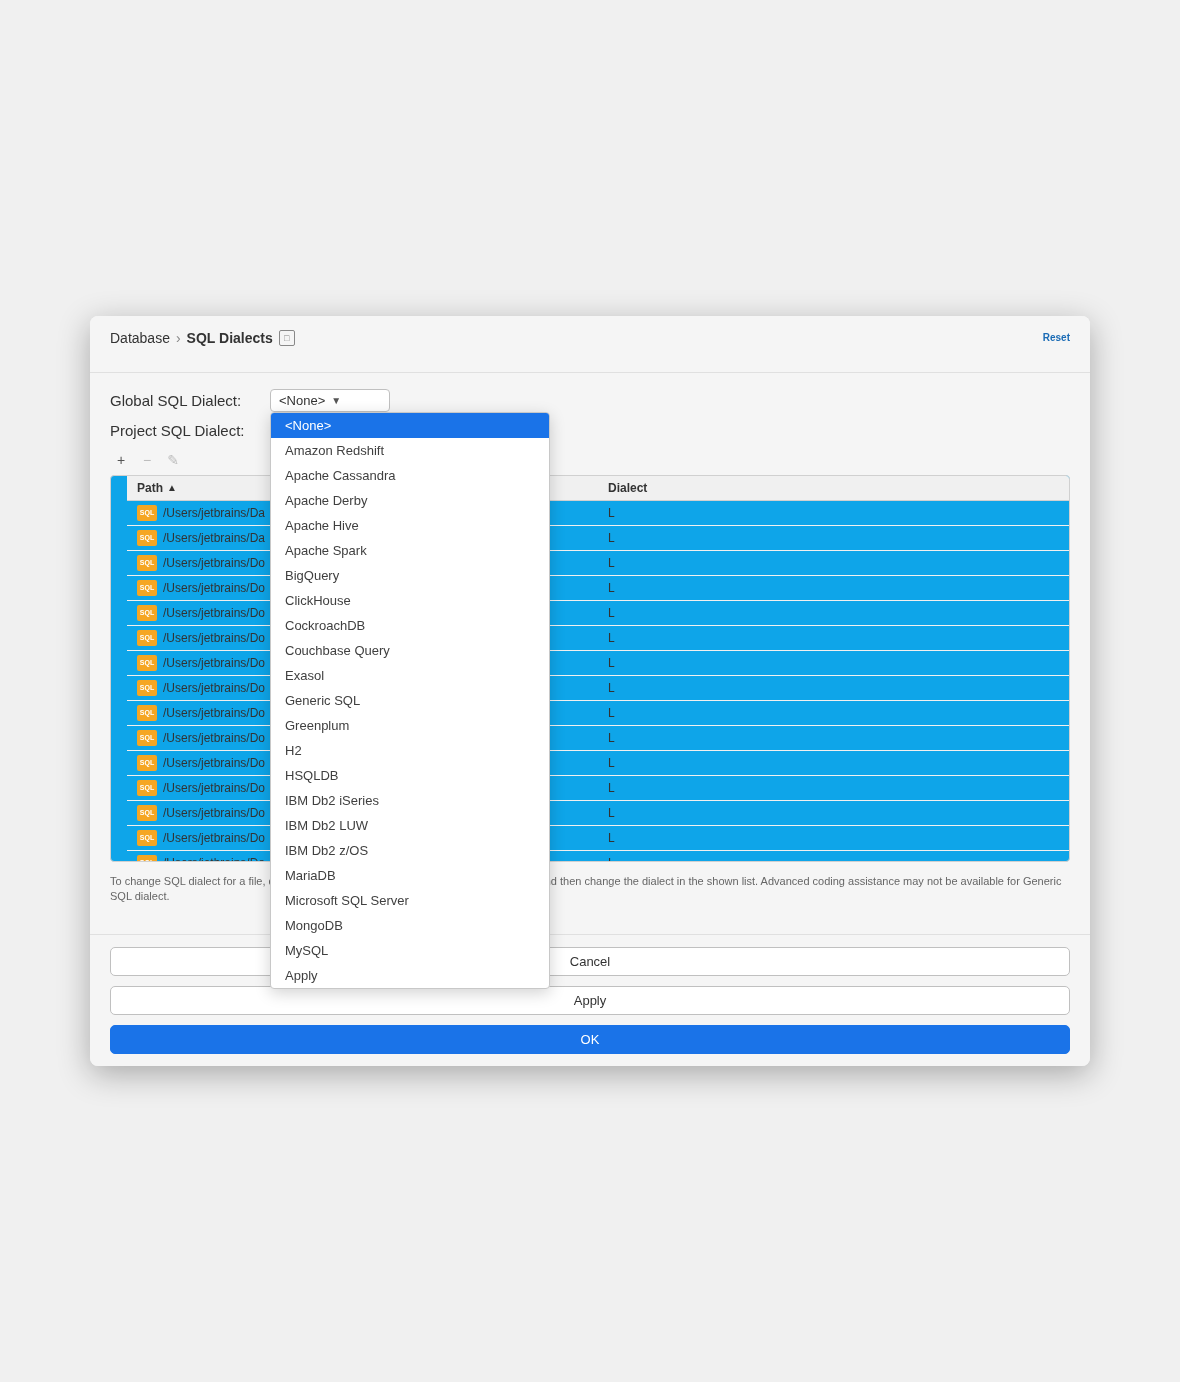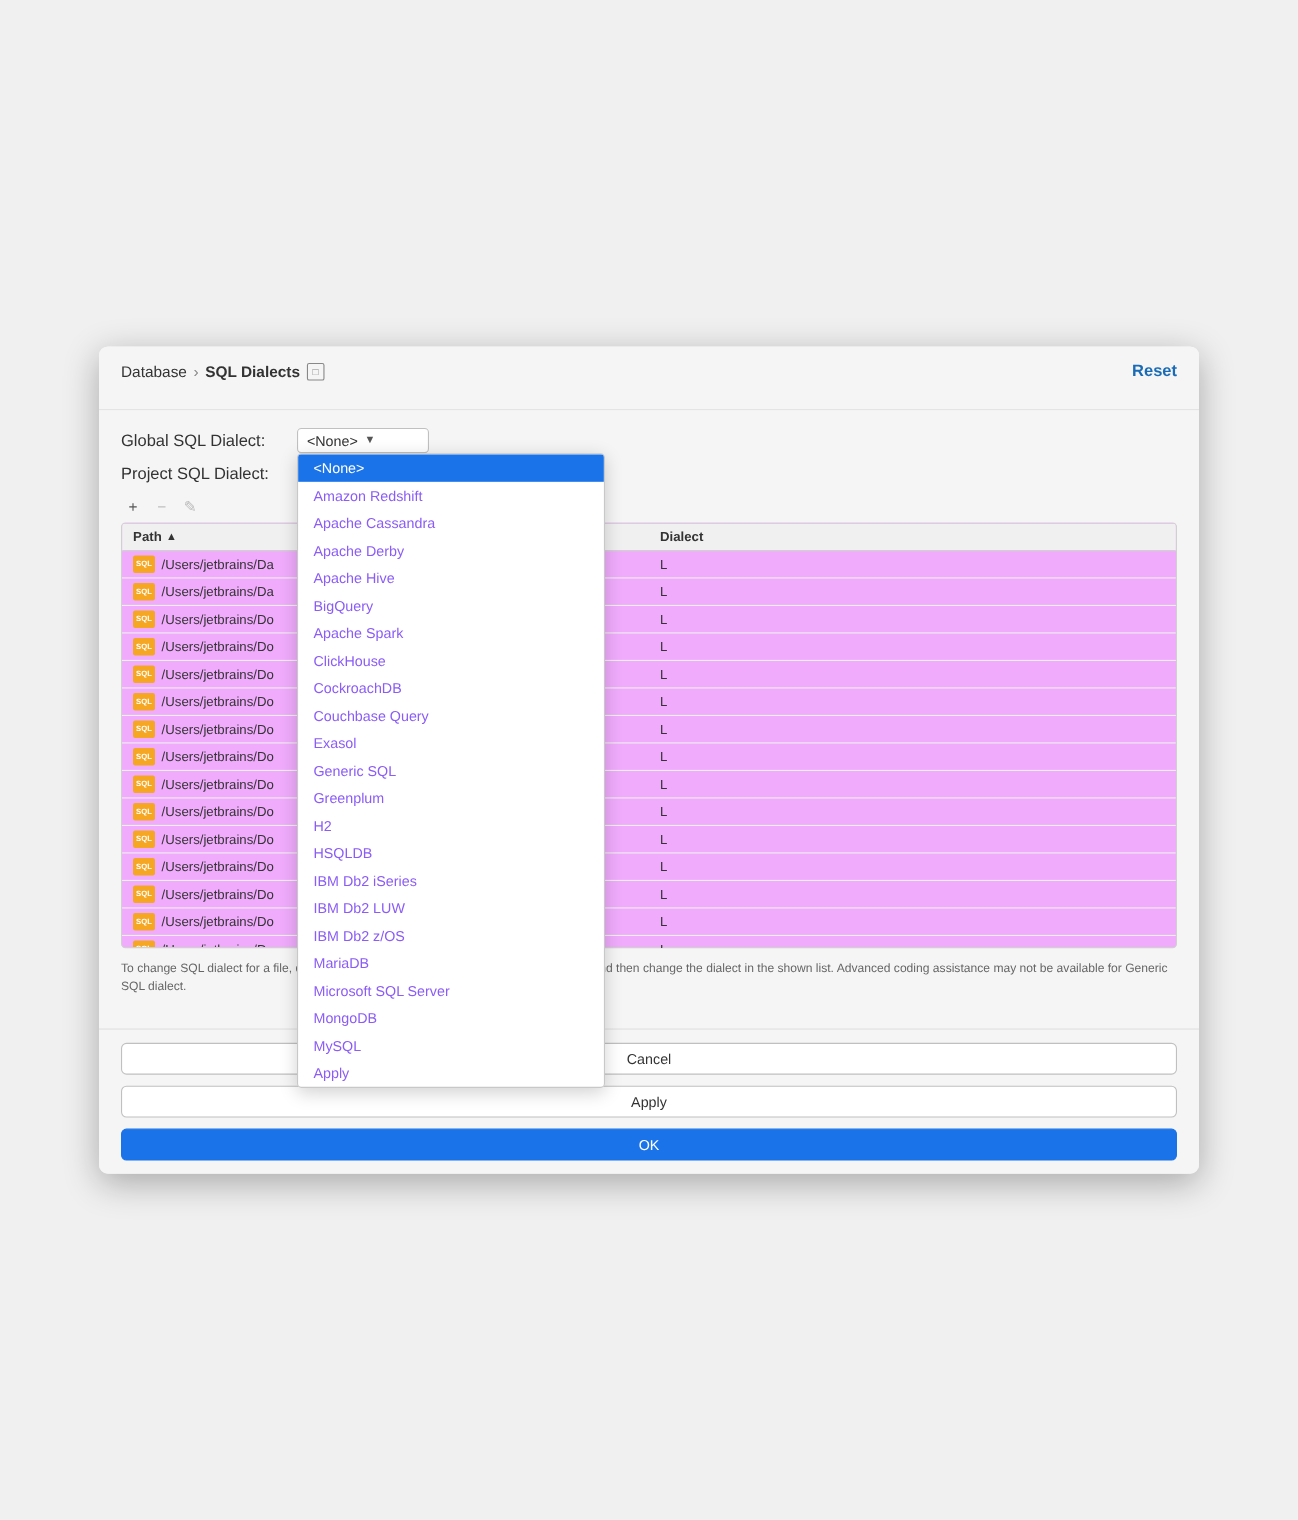--- a/index.html
+++ b/index.html
@@ -51,21 +51,21 @@
       display: inline-flex;
       align-items: center;
       justify-content: center;
       font-size: 9px;
       color: #888;
       cursor: pointer;
     }
     .reset-btn {
       margin-left: auto;
       color: #1a6bb5;
-      font-size: 15px;
+      font-size: 10px;
       font-weight: 600;
       background: none;
       border: none;
       cursor: pointer;
     }
     .dialog-body {
       padding: 16px 20px;
       background: #f5f5f5;
     }
     .field-row {
@@ -106,21 +106,21 @@
       border: 1px solid #c8c8c8;
       border-radius: 4px;
       box-shadow: 0 4px 16px rgba(0,0,0,0.18);
       width: 280px;
       max-height: 600px;
       overflow-y: auto;
     }
     .dropdown-item {
       padding: 5px 14px;
       font-size: 13px;
-      color: #8b5cf6;
+      color: #404040;
       cursor: pointer;
     }
     .dropdown-item.selected {
       background: #1a73e8;
       color: white;
     }
     .toolbar {
       display: flex;
       align-items: center;
       gap: 4px;
@@ -137,22 +137,23 @@
       cursor: pointer;
       border-radius: 3px;
       color: #555;
       font-size: 14px;
     }
     .toolbar-btn.disabled { color: #bbb; cursor: default; }
     .table-container {
       border: 1px solid #d0d0d0;
       border-radius: 4px;
       overflow: hidden;
-      background: #f0abfc;
+      background: #0ea5e9;
       margin-bottom: 12px;
+      padding-left: 16px;
     }
     .table-header {
       display: grid;
       grid-template-columns: 1fr 1fr;
       background: #f0f0f0;
       border-bottom: 1px solid #d0d0d0;
     }
     .table-header-cell {
       padding: 5px 10px;
       font-size: 12px;
@@ -252,22 +253,22 @@
         <span class="dropdown-arrow">▼</span>
       </button>
 
       <div class="dropdown-menu">
 
       <div class="dropdown-item selected">&lt;None&gt;</div>
           <div class="dropdown-item">Amazon Redshift</div>
           <div class="dropdown-item">Apache Cassandra</div>
           <div class="dropdown-item">Apache Derby</div>
           <div class="dropdown-item">Apache Hive</div>
+          <div class="dropdown-item">Apache Spark</div>
           <div class="dropdown-item">BigQuery</div>
-          <div class="dropdown-item">Apache Spark</div>
           <div class="dropdown-item">ClickHouse</div>
           <div class="dropdown-item">CockroachDB</div>
           <div class="dropdown-item">Couchbase Query</div>
           <div class="dropdown-item">Exasol</div>
           <div class="dropdown-item">Generic SQL</div>
           <div class="dropdown-item">Greenplum</div>
           <div class="dropdown-item">H2</div>
           <div class="dropdown-item">HSQLDB</div>
           <div class="dropdown-item">IBM Db2 iSeries</div>
           <div class="dropdown-item">IBM Db2 LUW</div>

